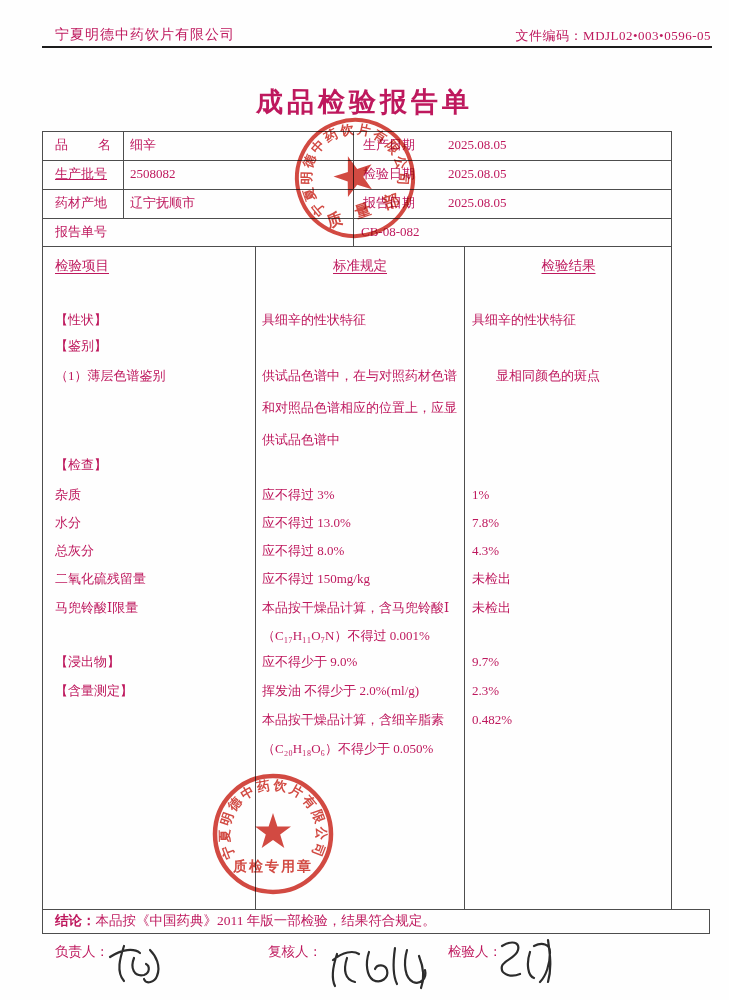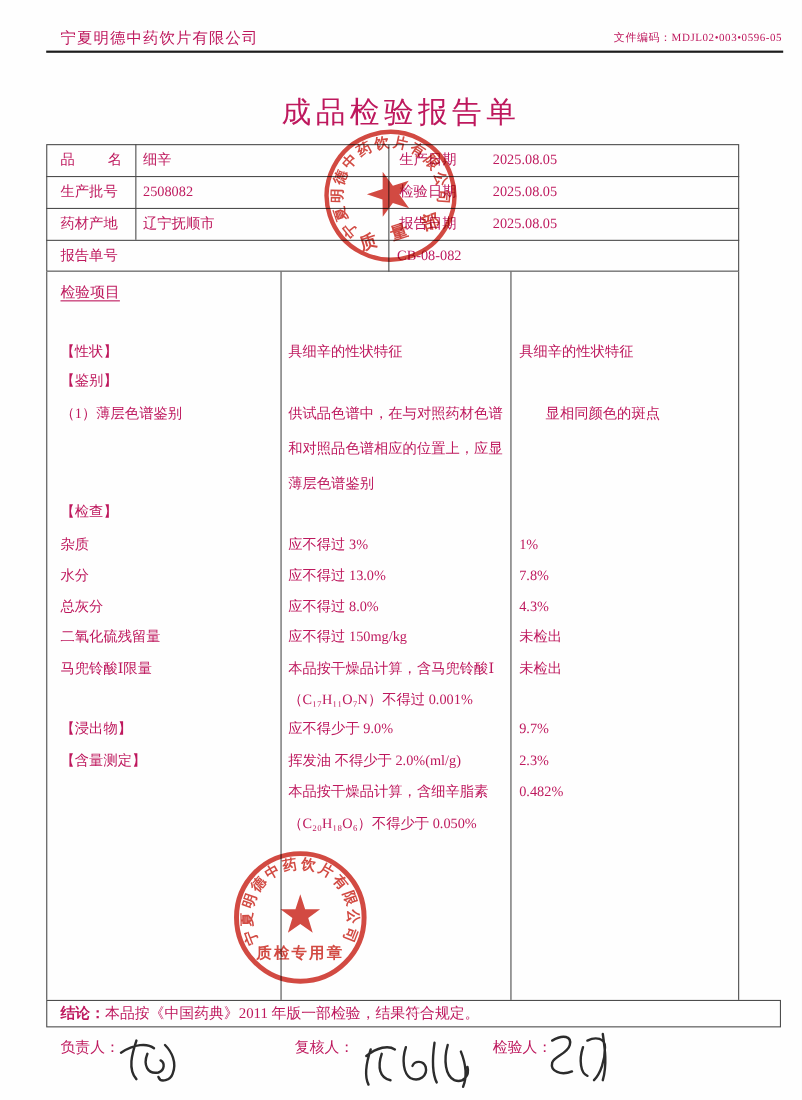--- a/index.html
+++ b/index.html
@@ -3,23 +3,23 @@
 <meta charset="utf-8">
 <style>
   html,body{margin:0;padding:0;background:#e8e8e8;}
   .page{
     position:relative;width:729px;height:1000px;background:#fefefe;
     font-family:"Liberation Serif","DejaVu Serif",serif;
     color:#be185d;font-size:13px;overflow:hidden;margin:0 auto;
   }
   .abs{position:absolute;white-space:nowrap;}
   .hdr-left{left:55px;top:26px;font-size:14px;letter-spacing:1px;}
-  .hdr-right{right:18px;top:27px;font-size:10px;letter-spacing:.5px;}
+  .hdr-right{right:18px;top:27px;font-size:13px;letter-spacing:.5px;}
   .hdr-rule{left:42px;top:46px;width:670px;height:0;border-top:2px solid #1c1c1c;}
-  .title{left:0;top:84px;width:729px;text-align:center;font-size:27px;font-weight:normal;letter-spacing:4px;}
+  .title{left:0;top:84px;width:729px;text-align:center;font-size:27px;font-weight:bold;letter-spacing:4px;}
   .box{position:absolute;box-sizing:border-box;}
   .bline{position:absolute;background:#4d4d4d;}
   .cellTxt{position:absolute;white-space:nowrap;line-height:16px;}
   .jlabel{display:inline-block;width:56px;text-align:justify;text-align-last:justify;}
   .colhead{font-size:13.5px;text-decoration:underline;text-underline-offset:3px;}
   .col{position:absolute;top:0;left:0;width:0;height:0;}
   .cell-line{position:absolute;left:0;white-space:nowrap;line-height:16px;font-size:13px;}
   .col-items{left:55px;}
   .col-standards{left:262px;}
   .col-results{left:472px;}
@@ -44,59 +44,61 @@
   <div class="bline" style="left:42px;top:189px;width:630px;height:1px;"></div>
   <div class="bline" style="left:42px;top:218px;width:630px;height:1px;"></div>
   <div class="bline" style="left:123px;top:131px;width:1px;height:87px;"></div>
   <div class="bline" style="left:353px;top:131px;width:1px;height:116px;"></div>
 
   <div class="cellTxt" style="left:55px;top:137px;"><span class="jlabel">品名</span></div>
   <div class="cellTxt" style="left:130px;top:137px;">细辛</div>
   <div class="cellTxt" style="left:363px;top:137px;">生产日期</div>
   <div class="cellTxt" style="left:448px;top:137px;">2025.08.05</div>
 
-  <div class="cellTxt" style="left:55px;top:166px;">生产批号</div>
+  <div class="cellTxt" style="left:55px;top:166px;text-decoration:underline;">生产批号</div>
   <div class="cellTxt" style="left:130px;top:166px;">2508082</div>
   <div class="cellTxt" style="left:363px;top:166px;">检验日期</div>
   <div class="cellTxt" style="left:448px;top:166px;">2025.08.05</div>
 
   <div class="cellTxt" style="left:55px;top:195px;">药材产地</div>
   <div class="cellTxt" style="left:130px;top:195px;">辽宁抚顺市</div>
   <div class="cellTxt" style="left:363px;top:195px;">报告日期</div>
   <div class="cellTxt" style="left:448px;top:195px;">2025.08.05</div>
 
   <div class="cellTxt" style="left:55px;top:224px;">报告单号</div>
   <div class="cellTxt" style="left:361px;top:224px;">CB-08-082</div>
 
   <div class="box" style="left:42px;top:247px;width:630px;height:662px;border-left:1px solid #4d4d4d;border-right:1px solid #4d4d4d;"></div>
   <div class="bline" style="left:255px;top:247px;width:1px;height:662px;"></div>
   <div class="bline" style="left:464px;top:247px;width:1px;height:662px;"></div>
 
   <div class="cellTxt colhead" style="left:55px;top:258px;">检验项目</div>
+  <div class="cellTxt colhead" style="left:256px;top:258px;width:208px;text-align:center;">标准规定</div>
+  <div class="cellTxt colhead" style="left:465px;top:258px;width:207px;text-align:center;">检验结果</div>
 
   <div class="col col-items">
 
   <div class="cell-line" style="top: 312px;">【性状】</div>
       <div class="cell-line" style="top: 338px;">【鉴别】</div>
       <div class="cell-line" style="top: 368px;">（1）薄层色谱鉴别</div>
       <div class="cell-line" style="top: 457px;">【检查】</div>
       <div class="cell-line" style="top: 487px;">杂质</div>
       <div class="cell-line" style="top: 515px;">水分</div>
       <div class="cell-line" style="top: 543px;">总灰分</div>
       <div class="cell-line" style="top: 571px;">二氧化硫残留量</div>
       <div class="cell-line" style="top: 600px;">马兜铃酸Ⅰ限量</div>
       <div class="cell-line" style="top: 654px;">【浸出物】</div>
       <div class="cell-line" style="top: 683px;">【含量测定】</div>
     </div>
   <div class="col col-standards">
 
   <div class="cell-line" style="top: 312px;">具细辛的性状特征</div>
       <div class="cell-line" style="top: 368px;">供试品色谱中，在与对照药材色谱</div>
       <div class="cell-line" style="top: 400px;">和对照品色谱相应的位置上，应显</div>
-      <div class="cell-line" style="top: 432px;">薄层色谱鉴别</div>
+      <div class="cell-line" style="top: 432px;">供试品色谱中</div>
       <div class="cell-line" style="top: 487px;">应不得过 3%</div>
       <div class="cell-line" style="top: 515px;">应不得过 13.0%</div>
       <div class="cell-line" style="top: 543px;">应不得过 8.0%</div>
       <div class="cell-line" style="top: 571px;">应不得过 150mg/kg</div>
       <div class="cell-line" style="top: 600px;">本品按干燥品计算，含马兜铃酸Ⅰ</div>
       <div class="cell-line" style="top: 628px;">（C₁₇H₁₁O₇N）不得过 0.001%</div>
       <div class="cell-line" style="top: 654px;">应不得少于 9.0%</div>
       <div class="cell-line" style="top: 683px;">挥发油 不得少于 2.0%(ml/g)</div>
       <div class="cell-line" style="top: 712px;">本品按干燥品计算，含细辛脂素</div>
       <div class="cell-line" style="top: 741px;">（C₂₀H₁₈O₆）不得少于 0.050%</div>

